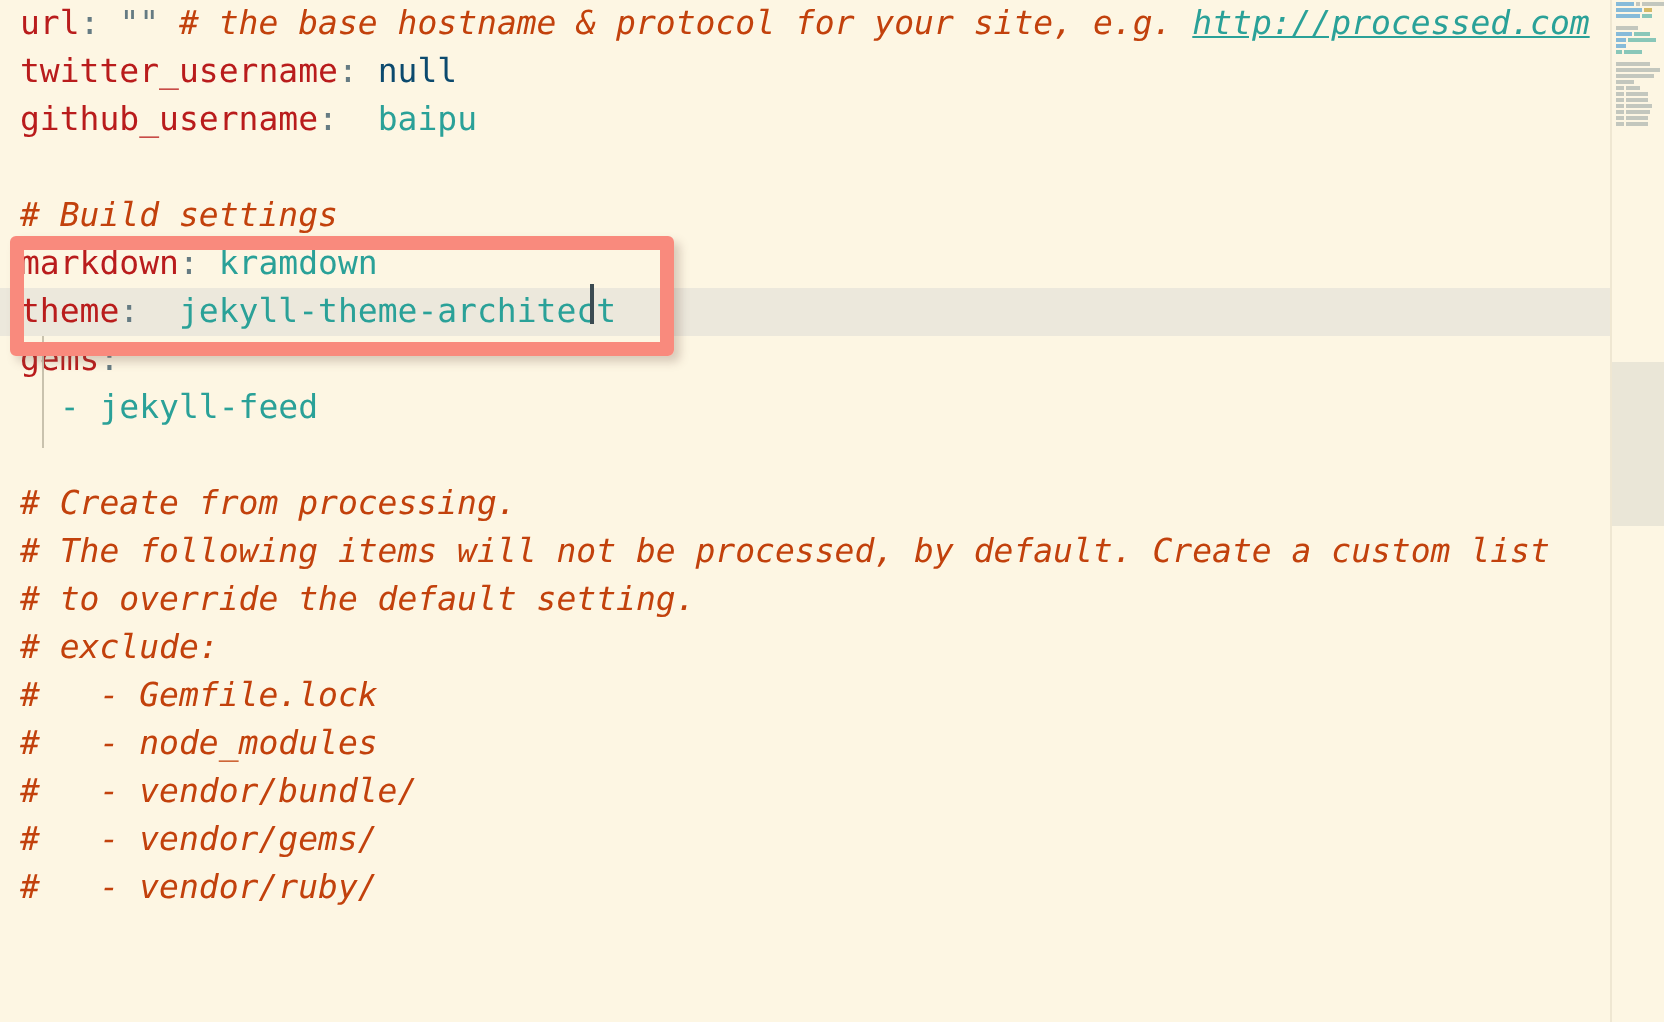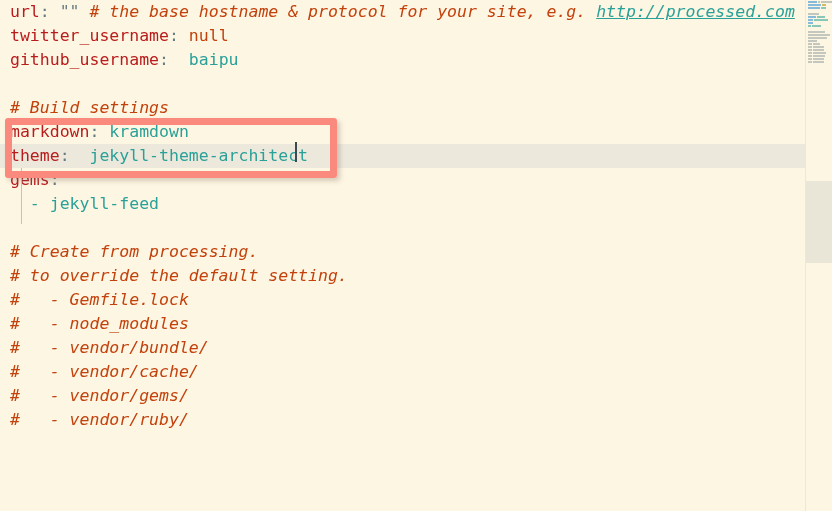--- a/index.html
+++ b/index.html
@@ -42,21 +42,21 @@
     position: absolute;
     left: 21px;
     width: 1px;
     background: #c9c2ae;
   }
 
   
   .key      { color: #b91c1c; }
   .punct    { color: #657b83; }
   .val      { color: #2aa198; }
-  .const    { color: #c2410c; }
+  .const    { color: #0c4a6e; }
   .str      { color: #657b83; }
   .comment  { color: #c2410c; font-style: italic; }
   .link     { color: #2aa198; font-style: italic; text-decoration: underline; }
   .dash     { color: #2aa198; }
 
   
   #caret {
     position: absolute;
     width: 2px;
     height: 20px;
@@ -108,25 +108,26 @@
         <div class="line"><span class="key">twitter_username</span><span class="punct">:</span><span class="plain"> </span><span class="const">null</span></div>
         <div class="line"><span class="key">github_username</span><span class="punct">:</span><span class="plain">  </span><span class="val">baipu</span></div>
         <div class="line">&nbsp;</div>
         <div class="line"><span class="comment"># Build settings</span></div>
         <div class="line"><span class="key">markdown</span><span class="punct">:</span><span class="plain"> </span><span class="val">kramdown</span></div>
         <div class="line active"><span class="key">theme</span><span class="punct">:</span><span class="plain">  </span><span class="val">jekyll-theme-architect</span></div>
         <div class="line"><span class="key">gems</span><span class="punct">:</span></div>
         <div class="line"><span class="dash">  - </span><span class="val">jekyll-feed</span></div>
         <div class="line">&nbsp;</div>
         <div class="line"><span class="comment"># Create from processing.</span></div>
+        <div class="line"><span class="comment"># The following items will not be processed, by default. Create a custom list</span></div>
         <div class="line"><span class="comment"># to override the default setting.</span></div>
+        <div class="line"><span class="comment"># exclude:</span></div>
         <div class="line"><span class="comment">#   - Gemfile.lock</span></div>
         <div class="line"><span class="comment">#   - node_modules</span></div>
         <div class="line"><span class="comment">#   - vendor/bundle/</span></div>
-        <div class="line"><span class="comment">#   - vendor/cache/</span></div>
         <div class="line"><span class="comment">#   - vendor/gems/</span></div>
         <div class="line"><span class="comment">#   - vendor/ruby/</span></div>
       </div>
     <div id="guides-container">
         <div class="guide" style="top: 168px; height: 56px;"></div>
       </div>
     <div id="caret" style="left: 295px; top: 142px; background: rgb(59, 74, 81);"></div>
   </div>
 
   <div id="annotation" style="left: 5px; top: 118px; width: 332px; height: 60px; border-color: rgb(249, 138, 125);"></div>

